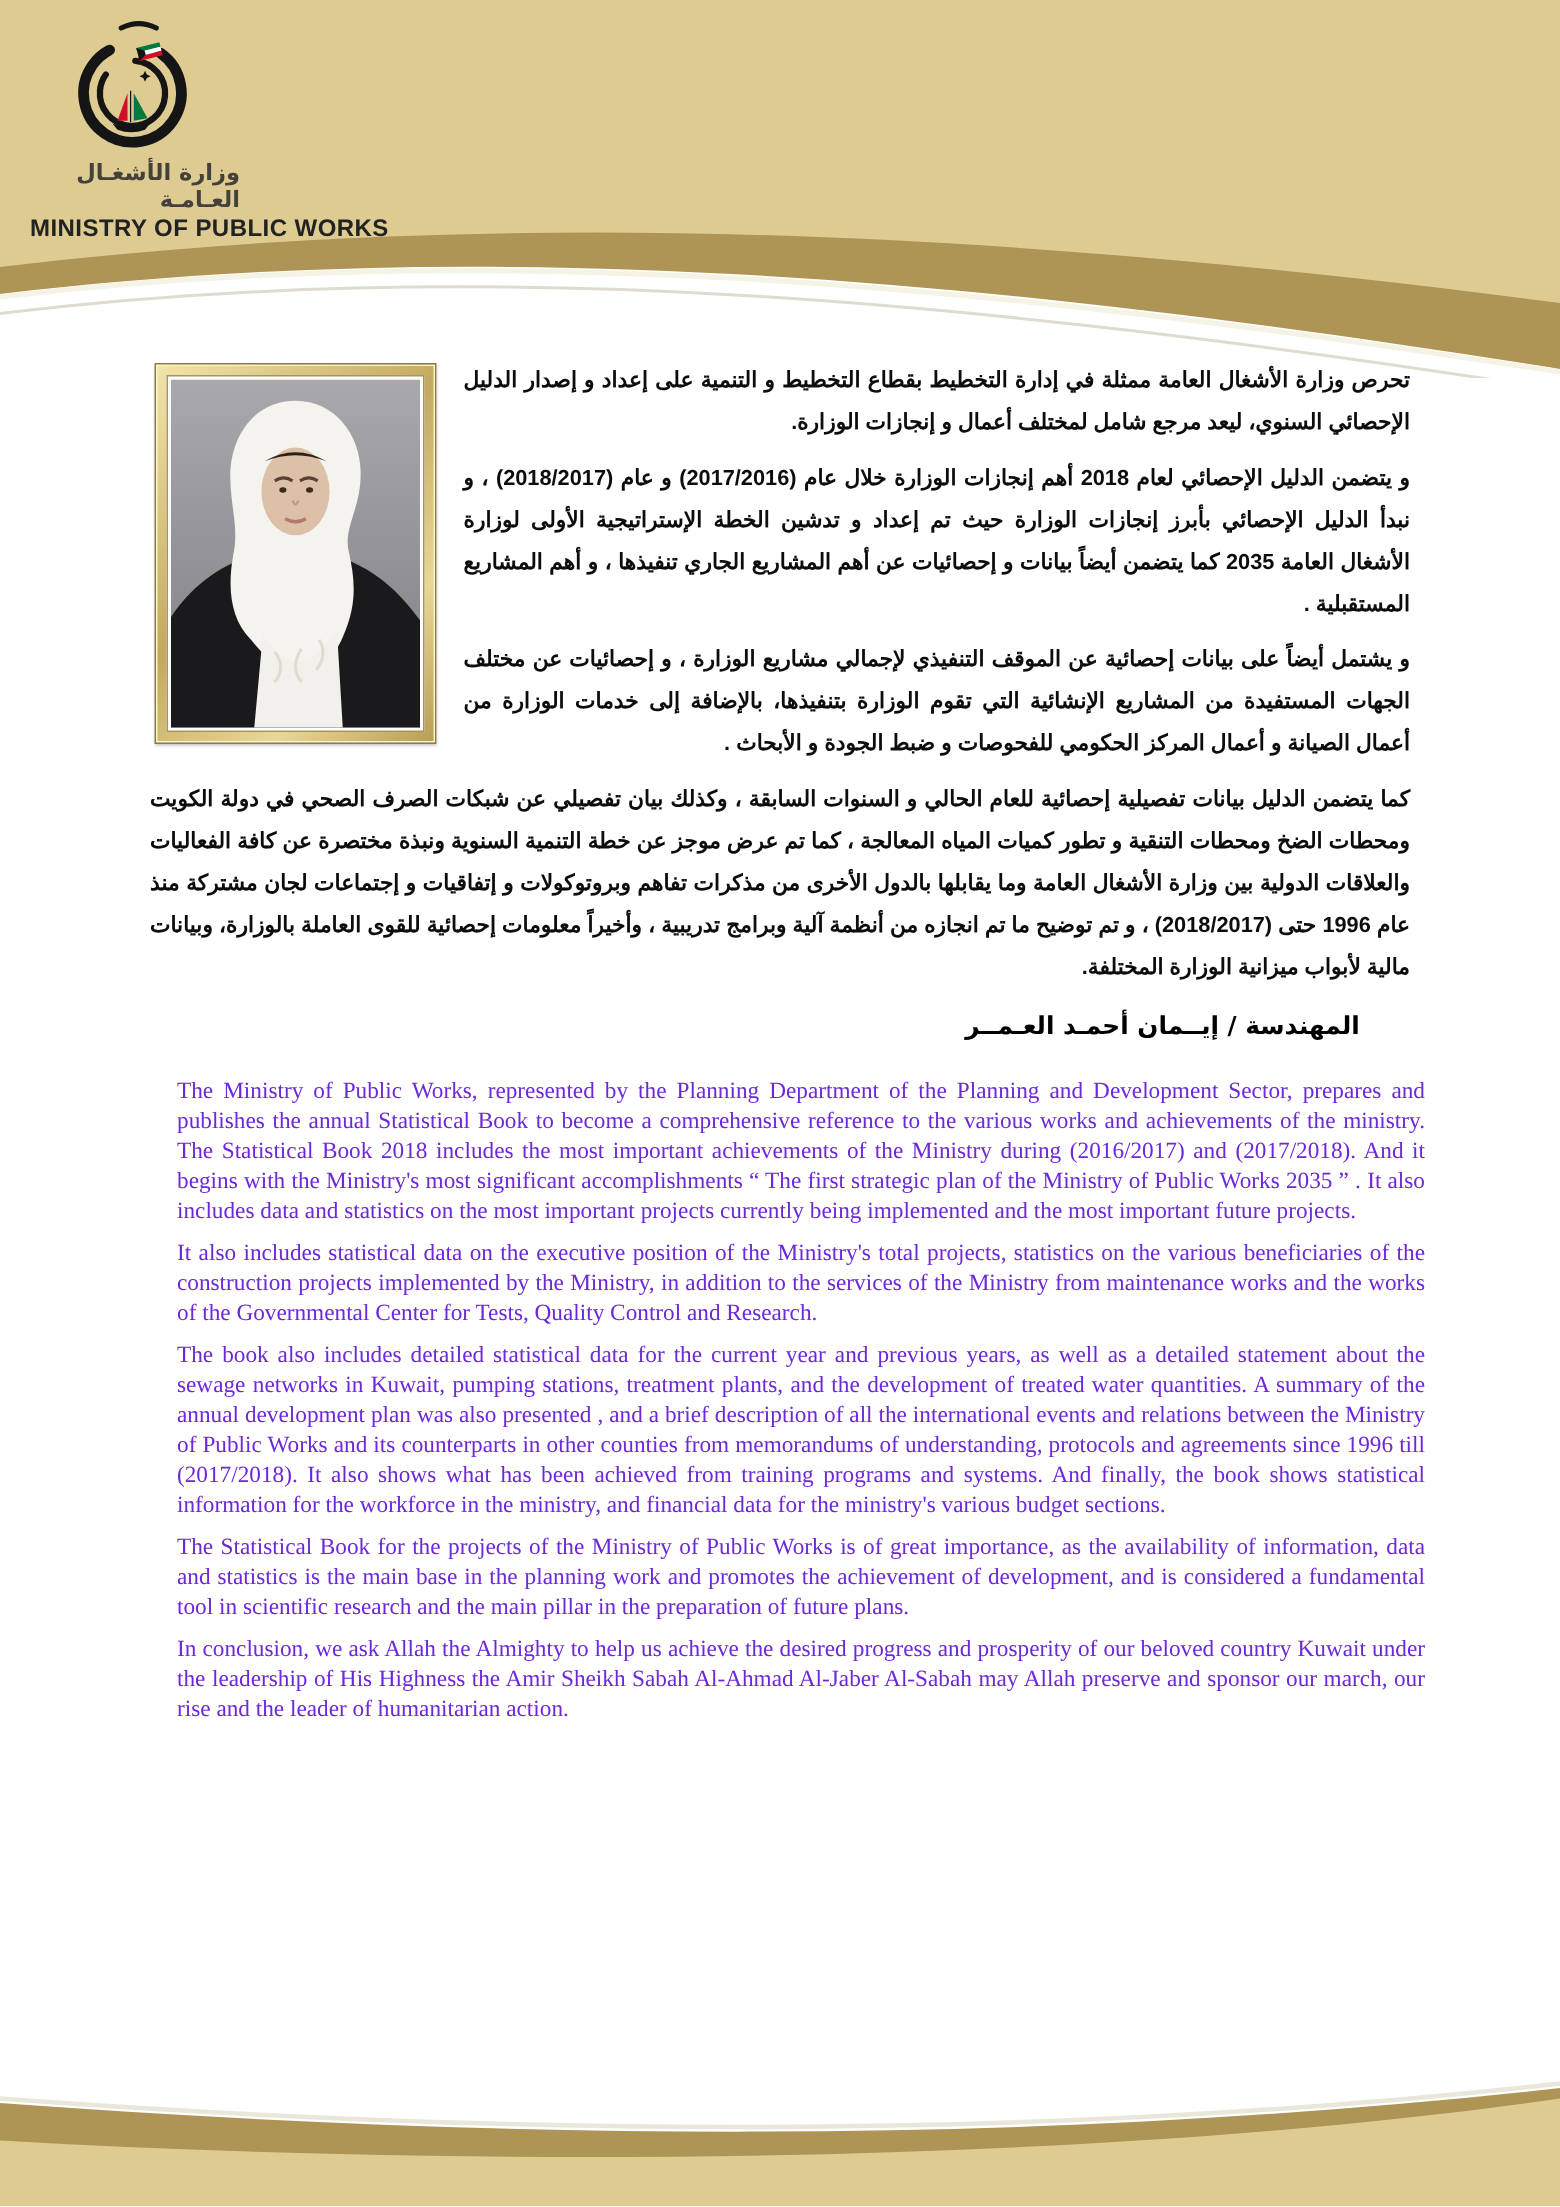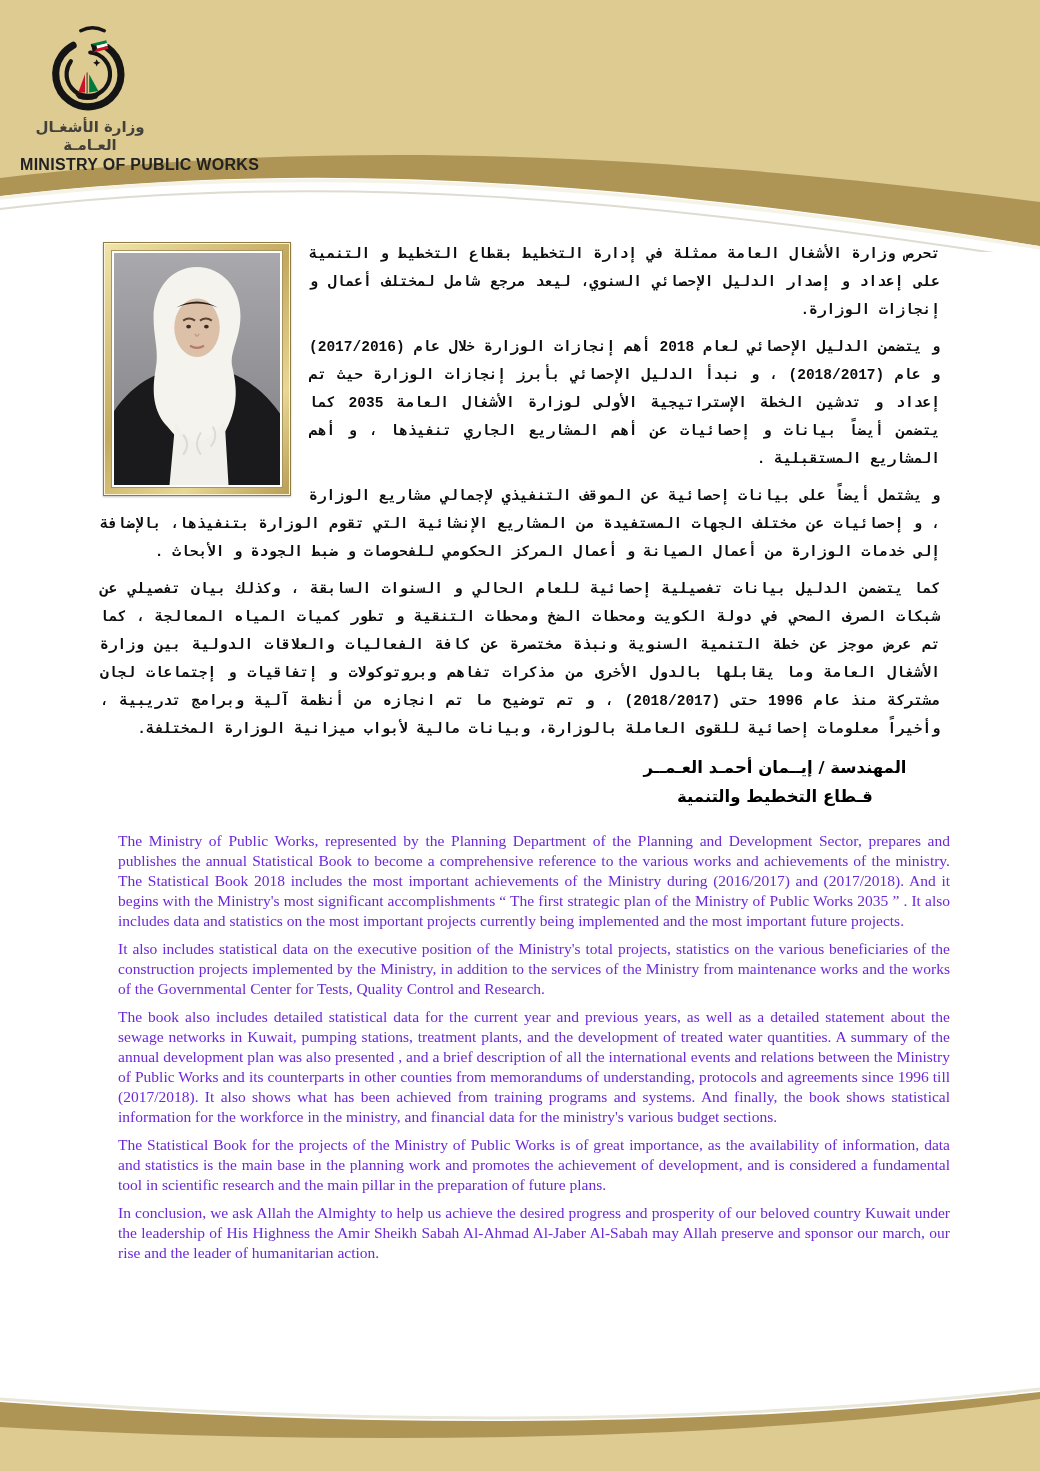--- a/index.html
+++ b/index.html
@@ -2,36 +2,36 @@
 <html lang="en"><head>
 <meta charset="utf-8">
 <style>
   html,body{margin:0;padding:0;background:#ffffff;}
   .page{position:relative;width:1040px;height:1471px;background:#ffffff;overflow:hidden;
         font-family:"Liberation Serif",serif;color:#111;}
   
   .hdr-svg{position:absolute;top:0;left:0;display:block;}
   .ftr-svg{position:absolute;bottom:0;left:0;display:block;}
   
-  .logo-block{position:absolute;top:24px;left:20px;width:140px;text-align:center;}
+  .logo-block{position:absolute;top:12px;left:20px;width:140px;text-align:right;}
   .logo-swirl{display:block;margin:0 auto;}
   .ministry-ar{font-family:"DejaVu Sans",sans-serif;font-weight:700;font-size:15px;
                color:#44413a;letter-spacing:.5px;direction:rtl;margin-top:2px;}
   .ministry-en{font-family:"Liberation Sans",sans-serif;font-weight:700;font-size:16px;
                color:#222;letter-spacing:.3px;margin-top:2px;white-space:nowrap;}
   
   .content{position:absolute;top:240px;left:0;width:1040px;}
   .ar-sec{direction:rtl;margin:0 100px 0 100px;}
   .photo-frame{float:left;width:172px;height:238px;margin:2px 18px 8px 3px;
                padding:7px;background:linear-gradient(135deg,#f2e5ab,#c3a95f 45%,#e9d795 75%,#b89d55);
                border:1px solid #8f7c44;box-shadow:inset 0 0 0 1px #fbf3d8, 0 1px 2px rgba(0,0,0,.25);}
   .photo-mat{width:100%;height:100%;background:#ffffff;padding:2px;box-sizing:border-box;
              border:1px solid #a9955c;}
   .photo-mat svg{display:block;width:100%;height:100%;}
-  .ar-p{font-family:Liberation Mono, monospace;font-weight:700;font-size:14.5px;line-height:28px;
+  .ar-p{font-family:Liberation Sans, sans-serif;font-weight:700;font-size:14.5px;line-height:28px;
         text-align:justify;margin:0 0 9px 0;color:#0d0d0d;}
   
   .ar-sign-wrap{direction:rtl;margin:0 100px;}
   .ar-sign-block{width:330px;float:none;text-align:center;
                  font-family:"DejaVu Sans",sans-serif;font-weight:700;
                  font-size:16.5px;line-height:29px;color:#000;margin-top:10px;}
   
   .en-sec{margin:20px 90px 0 118px;}
   .en-p{font-size:15.5px;line-height:20px;text-align:justify;margin:0 0 8px 0;color:#6d28d9;}
   .clear{clear:both;}
@@ -123,21 +123,20 @@
       <p class="ar-p">تحرص وزارة الأشغال العامة ممثلة في إدارة التخطيط بقطاع التخطيط و التنمية على إعداد و إصدار الدليل الإحصائي السنوي، ليعد مرجع شامل لمختلف أعمال و إنجازات الوزارة.</p>
       <p class="ar-p">و يتضمن الدليل الإحصائي لعام 2018 أهم إنجازات الوزارة خلال عام (2017/2016) و عام (2018/2017) ، و نبدأ الدليل الإحصائي بأبرز إنجازات الوزارة حيث تم إعداد و تدشين الخطة الإستراتيجية الأولى لوزارة الأشغال العامة 2035 كما يتضمن أيضاً بيانات و إحصائيات عن أهم المشاريع الجاري تنفيذها ، و أهم المشاريع المستقبلية .</p>
       <p class="ar-p">و يشتمل أيضاً على بيانات إحصائية عن الموقف التنفيذي لإجمالي مشاريع الوزارة ، و إحصائيات عن مختلف الجهات المستفيدة من المشاريع الإنشائية التي تقوم الوزارة بتنفيذها، بالإضافة إلى خدمات الوزارة من أعمال الصيانة و أعمال المركز الحكومي للفحوصات و ضبط الجودة و الأبحاث .</p>
       <div class="clear"></div>
       <p class="ar-p">كما يتضمن الدليل بيانات تفصيلية إحصائية للعام الحالي و السنوات السابقة ، وكذلك بيان تفصيلي عن شبكات الصرف الصحي في دولة الكويت ومحطات الضخ ومحطات التنقية و تطور كميات المياه المعالجة ، كما تم عرض موجز عن خطة التنمية السنوية ونبذة مختصرة عن كافة الفعاليات والعلاقات الدولية بين وزارة الأشغال العامة وما يقابلها بالدول الأخرى من مذكرات تفاهم وبروتوكولات و إتفاقيات و إجتماعات لجان مشتركة منذ عام 1996 حتى (2018/2017) ، و تم توضيح ما تم انجازه من أنظمة آلية وبرامج تدريبية ، وأخيراً معلومات إحصائية للقوى العاملة بالوزارة، وبيانات مالية لأبواب ميزانية الوزارة المختلفة.</p>
     </div>
 
     <div class="ar-sign-wrap">
       <div class="ar-sign-block">
         <div>المهندسة / إيــمان أحمـد العـمــر</div>
-        <div>قـطاع التخطيط والتنمية</div>
       </div>
     </div>
 
     <div class="en-sec">
       <p class="en-p">The Ministry of Public Works, represented by the Planning Department of the Planning and Development Sector, prepares and publishes the annual Statistical Book to become a comprehensive reference to the various works and achievements of the ministry. The Statistical Book 2018 includes the most important achievements of the Ministry during (2016/2017) and (2017/2018). And it begins with the Ministry's most significant accomplishments “ The first strategic plan of the Ministry of Public Works 2035 ” . It also includes data and statistics on the most important projects currently being implemented and the most important future projects.</p>
       <p class="en-p">It also includes statistical data on the executive position of the Ministry's total projects, statistics on the various beneficiaries of the construction projects implemented by the Ministry, in addition to the services of the Ministry from maintenance works and the works of the Governmental Center for Tests, Quality Control and Research.</p>
       <p class="en-p">The book also includes detailed statistical data for the current year and previous years, as well as a detailed statement about the sewage networks in Kuwait, pumping stations, treatment plants, and the development of treated water quantities. A summary of the annual development plan was also presented , and a brief description of all the international events and relations between the Ministry of Public Works and its counterparts in other counties from memorandums of understanding, protocols and agreements since 1996 till (2017/2018). It also shows what has been achieved from training programs and systems. And finally, the book shows statistical information for the workforce in the ministry, and financial data for the ministry's various budget sections.</p>
       <p class="en-p">The Statistical Book for the projects of the Ministry of Public Works is of great importance, as the availability of information, data and statistics is the main base in the planning work and promotes the achievement of development, and is considered a fundamental tool in scientific research and the main pillar in the preparation of future plans.</p>
       <p class="en-p">In conclusion, we ask Allah the Almighty to help us achieve the desired progress and prosperity of our beloved country Kuwait under the leadership of His Highness the Amir Sheikh Sabah Al-Ahmad Al-Jaber Al-Sabah may Allah preserve and sponsor our march, our rise and the leader of humanitarian action.</p>
     </div>

